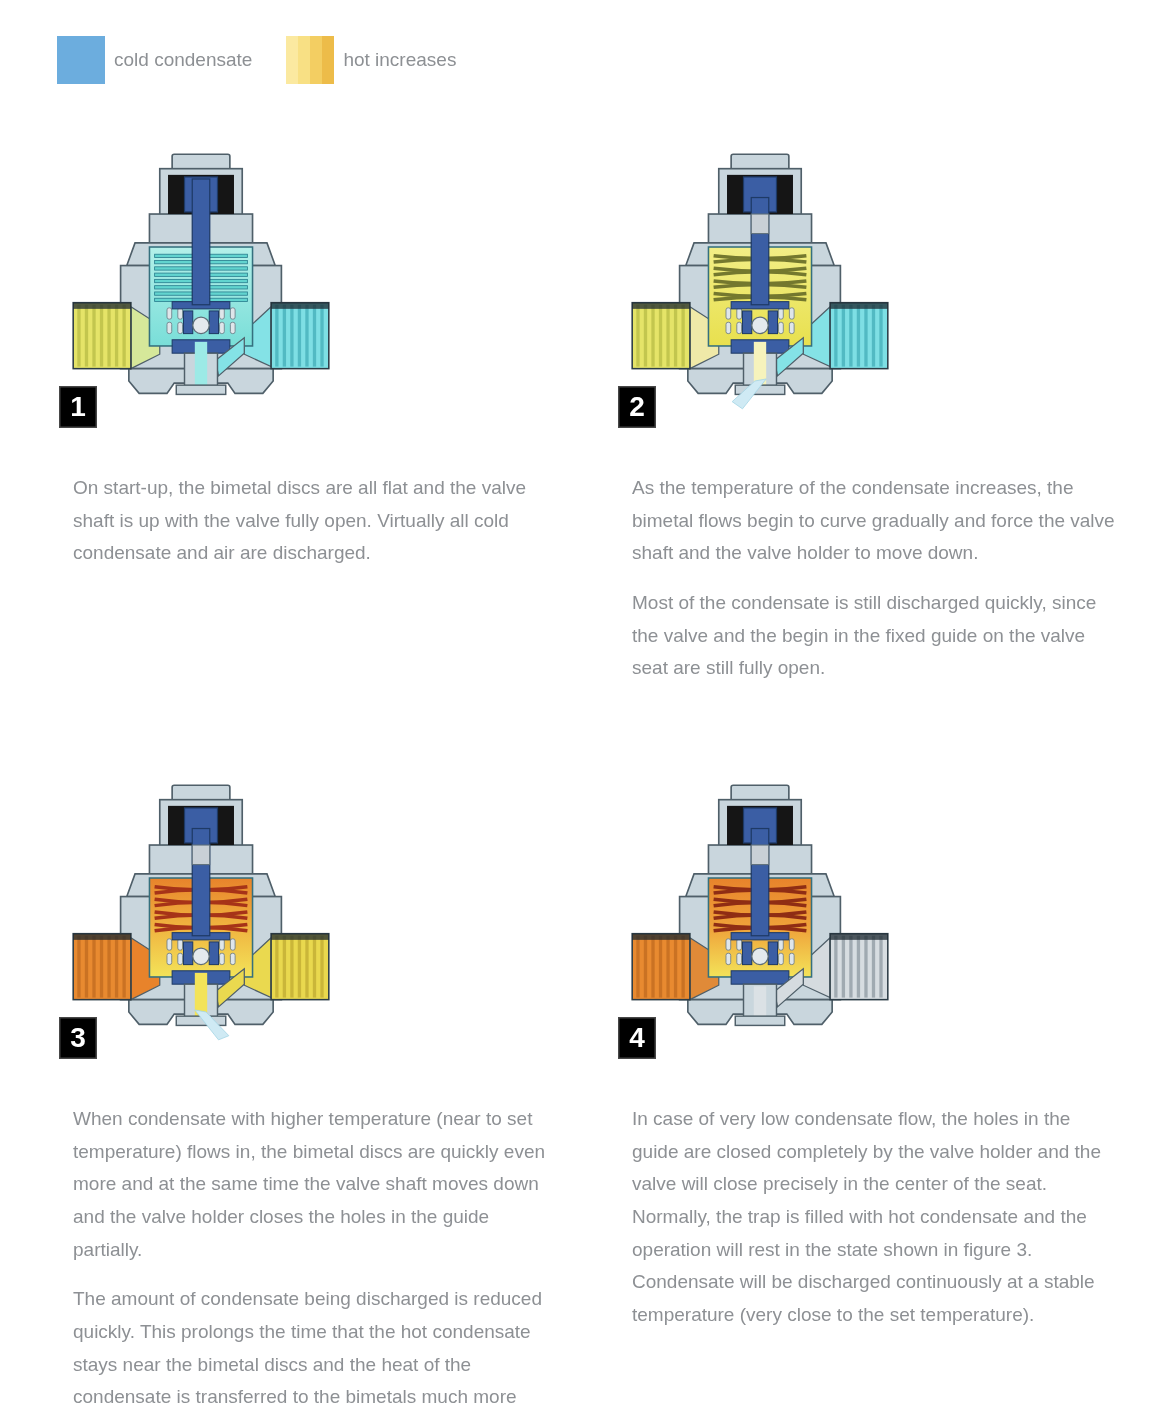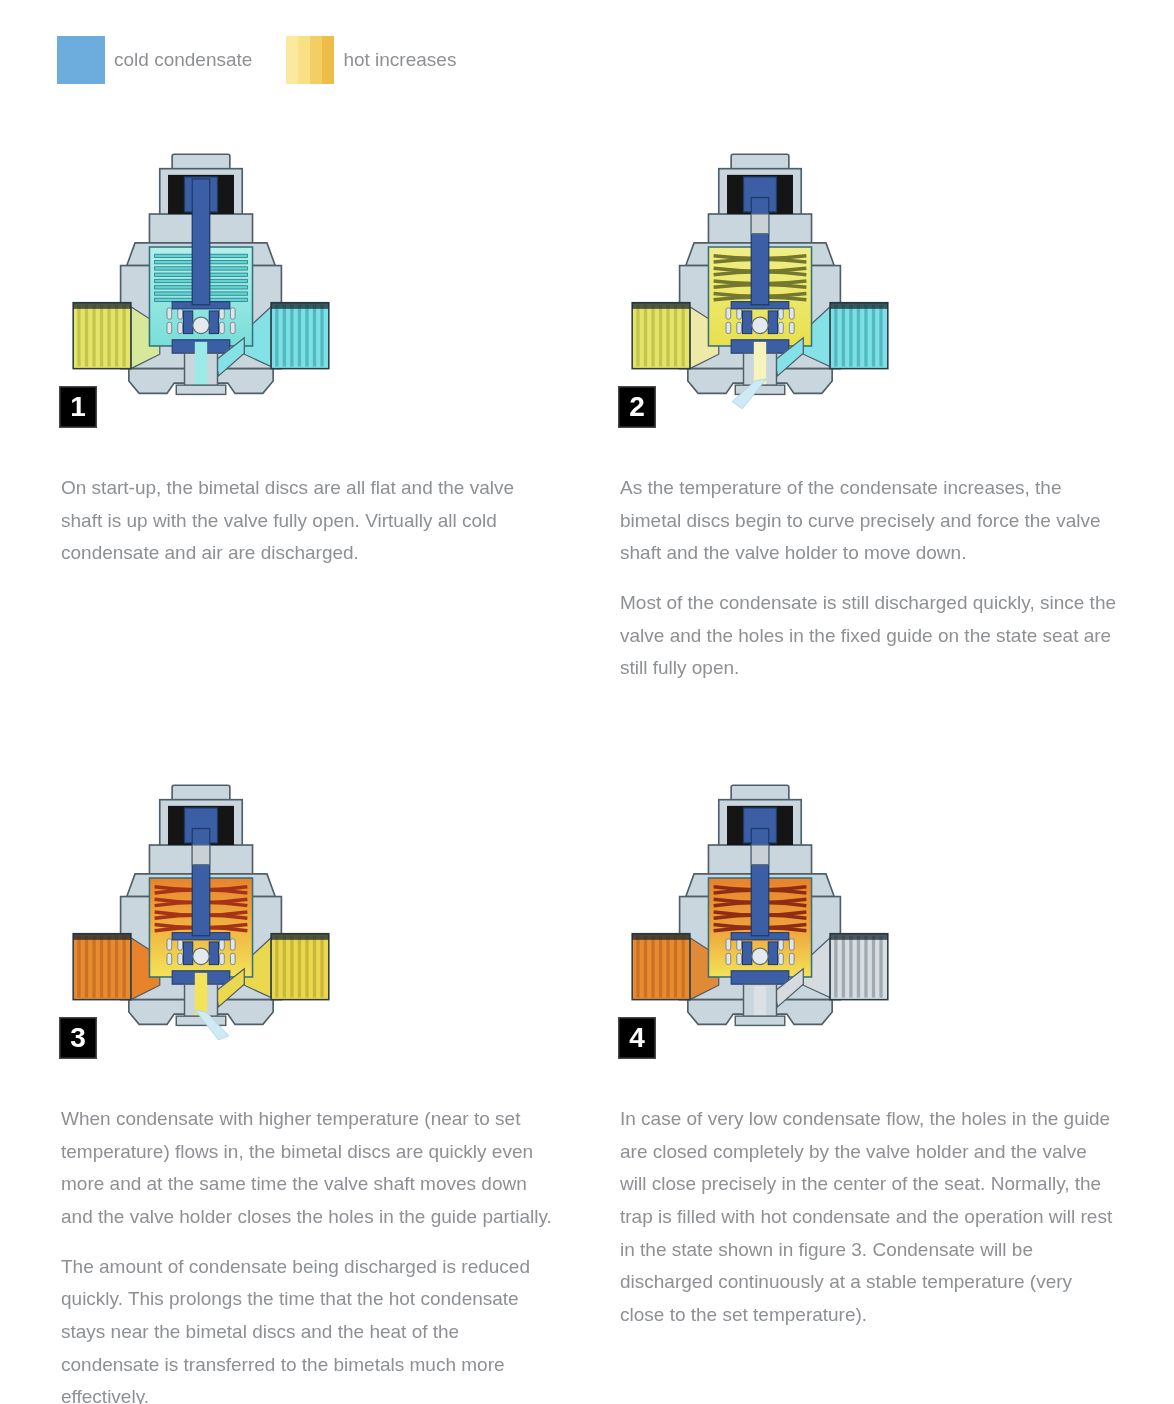--- a/index.html
+++ b/index.html
@@ -41,21 +41,21 @@
     box-shadow:inset 0 0 0 1.5px rgba(255,255,255,.28);
     display:flex;align-items:center;justify-content:center;
   }
   .badge span{
     color:#fff;
     font-size:28px;
     font-weight:bold;
     line-height:1;
   }
   .caption p{
-    margin:0 0 17px 4px;
+    margin:0 0 17px 16px;
     font-size:19px;
     line-height:1.72;
     color:#8d9094;
   }
   .caption p:last-child{margin-bottom:0;}
 </style>
 </head>
 <body>
 
 <div class="page">
@@ -241,22 +241,22 @@
     <rect x="121.5" y="46" width="17" height="104"></rect>
   </g>
   <rect x="121.5" y="62" width="17" height="19" fill="#c9d0d6" stroke="#5d6d77" stroke-width="1"></rect>
   <polygon points="125,224 136,222 113,251 103,244" fill="#cfeaf4" stroke="#a5d6e6" stroke-width="0.8"></polygon>
 </svg></div>
         <div class="badge">
           <span>2</span>
         </div>
       </figure>
       <div class="caption">
-          <p>As the temperature of the condensate increases, the bimetal discs begin to curve precisely and force the valve shaft and the valve holder to move down.</p>
-          <p>Most of the condensate is still discharged quickly, since the valve and the holes in the fixed guide on the state seat are still fully open.</p>
+          <p>As the temperature of the condensate increases, the bimetal flows begin to curve gradually and force the valve shaft and the valve holder to move down.</p>
+          <p>Most of the condensate is still discharged quickly, since the valve and the begin in the fixed guide on the valve seat are still fully open.</p>
         </div>
     </section>
 
     <section class="stage">
       <figure class="trap-figure">
         <div class="trap-art"><svg viewBox="0 0 260 252" width="268" height="260">
   <defs>
                 <linearGradient id="ch2" x1="0" y1="0" x2="0" y2="1">
                   <stop offset="0%" stop-color="#e8832b"></stop>
                   <stop offset="50%" stop-color="#f0b440"></stop>

